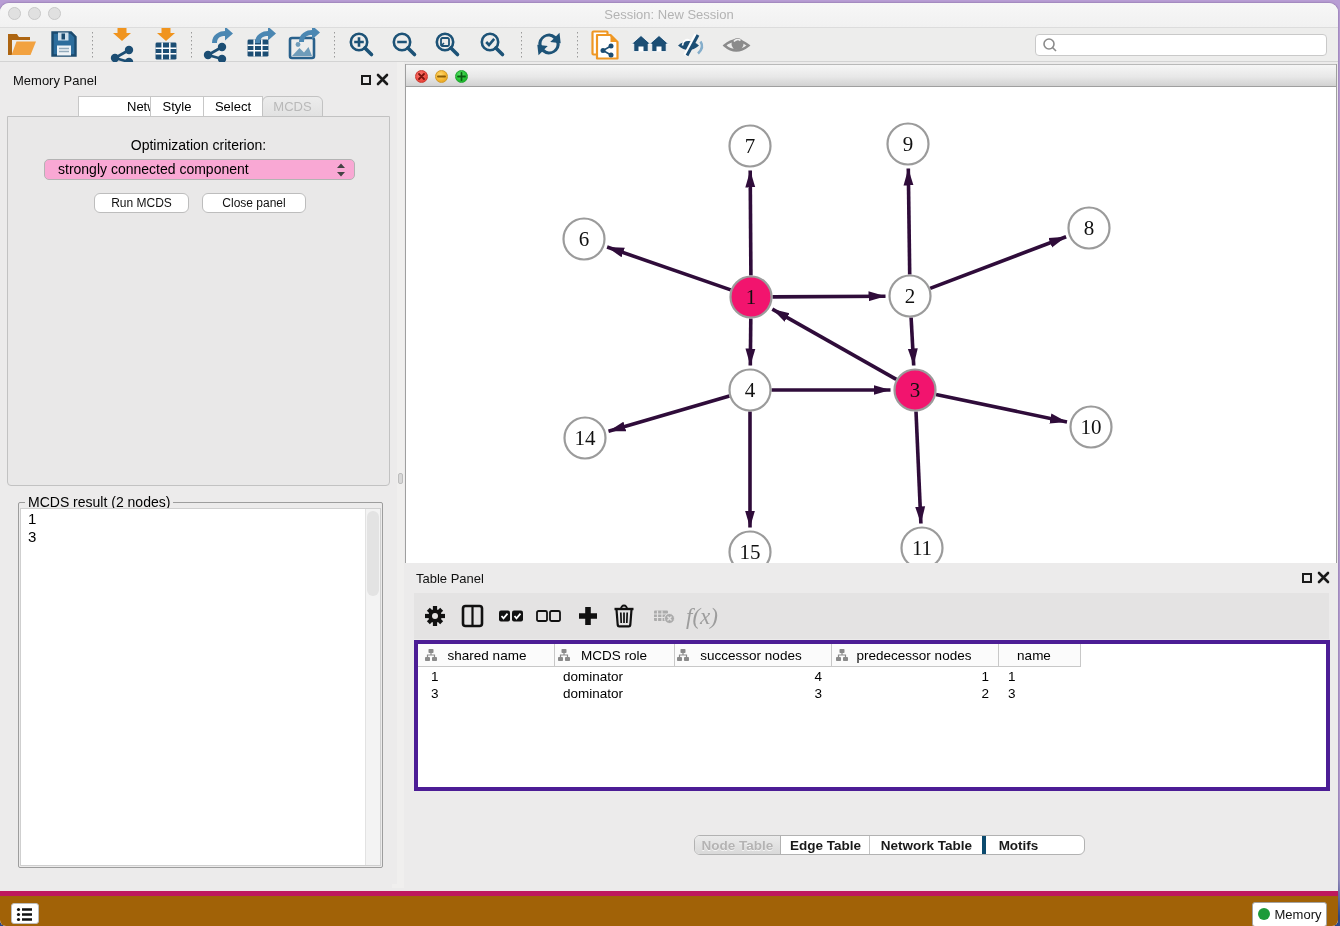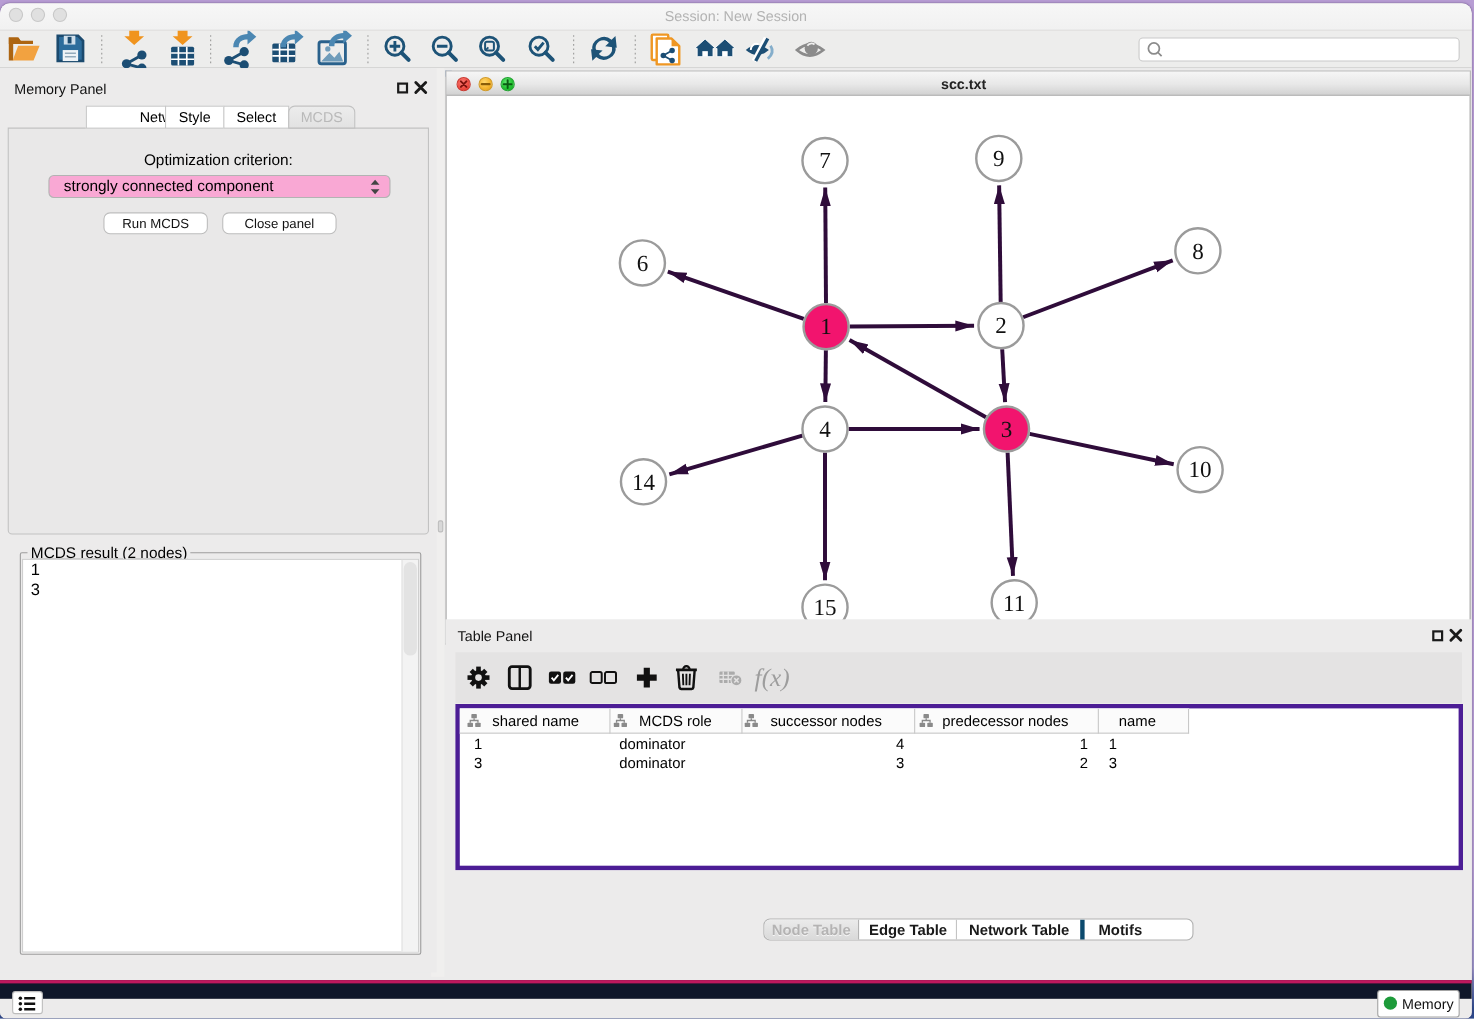--- a/index.html
+++ b/index.html
@@ -34,22 +34,22 @@
   
   #netwin { position:absolute; left:405px; top:61px; width:932px; height:522px;
             background:#fff; border:1px solid #9f9f9f; border-top:none; }
   #nettitle { position:absolute; left:0; top:0; right:0; height:23px;
               background:linear-gradient(180deg,#f6f6f6 0%,#e8e8e8 55%,#d2d2d2 100%);
               border-bottom:1px solid #9f9f9f; border-top:1px solid #b9b9b9;}
   .mtl { position:absolute; top:5px; width:13px; height:13px; border-radius:50%; }
   
   #tablepanel { position:absolute; left:405px; top:560px; width:933px; height:290px; background:#ecebeb; }
   
-  #statusbar { position:absolute; left:0; top:888px; right:0; height:17px;
-               background:#0f172a; border-top:3px solid #be185d; }
+  #statusbar { position:absolute; left:0; top:888px; right:0; height:35px;
+               background:#a16207; border-top:5px solid #be185d; }
   .btn { background:#fff; border:1px solid #bdbdbd; border-radius:6px;
          font-size:12px; color:#111; text-align:center; }
 </style>
 </head>
 <body>
 <div id="win">
   <div id="titlebar">
     <div class="tl" style="left:8px;"></div>
     <div class="tl" style="left:28px;"></div>
     <div class="tl" style="left:48px;"></div>
@@ -235,21 +235,20 @@
           <path d="M4 4 L9 9 M9 4 L4 9" stroke="#7c120d" stroke-width="1.8" stroke-linecap="round"></path>
         </svg>
       <div class="mtl" style="left:29px; background:radial-gradient(circle at 40% 35%,#ffd96f,#f5b52f 55%,#dd9c1f);border:1px solid #d29b28;"></div>
       <svg width="13" height="13" style="position:absolute;left:29px;top:5px;">
           <path d="M3 6.5 H10" stroke="#8a5d07" stroke-width="2" stroke-linecap="round"></path>
         </svg>
       <div class="mtl" style="left:49px; background:radial-gradient(circle at 40% 35%,#64e873,#23c332 55%,#17a824);border:1px solid #24a434;"></div>
       <svg width="13" height="13" style="position:absolute;left:49px;top:5px;">
           <path d="M3 6.5 H10 M6.5 3 V10" stroke="#0a5c12" stroke-width="1.8" stroke-linecap="round"></path>
         </svg>
-      <div style="position:absolute;left:10px;right:0;top:4px;text-align:center;font-size:13px;font-weight:bold;color:#222;">scc.txt</div>
     </div>
     <svg id="graph" width="931" height="497" style="position:absolute;left:0;top:24px;">
       <defs>
         <marker id="ah" markerUnits="userSpaceOnUse" markerWidth="20" markerHeight="14" refX="17" refY="7" orient="auto">
           <path d="M17 7 L0 12 L0 2 Z" fill="#2f0c3a"></path>
         </marker>
       </defs>
       <g stroke="#2f0c3a" stroke-width="3.6">
         <line x1="344.9" y1="187.5" x2="344.2" y2="82.5" marker-end="url(#ah)"></line>
         <line x1="324.7" y1="201.9" x2="201.1" y2="159.0" marker-end="url(#ah)"></line>

